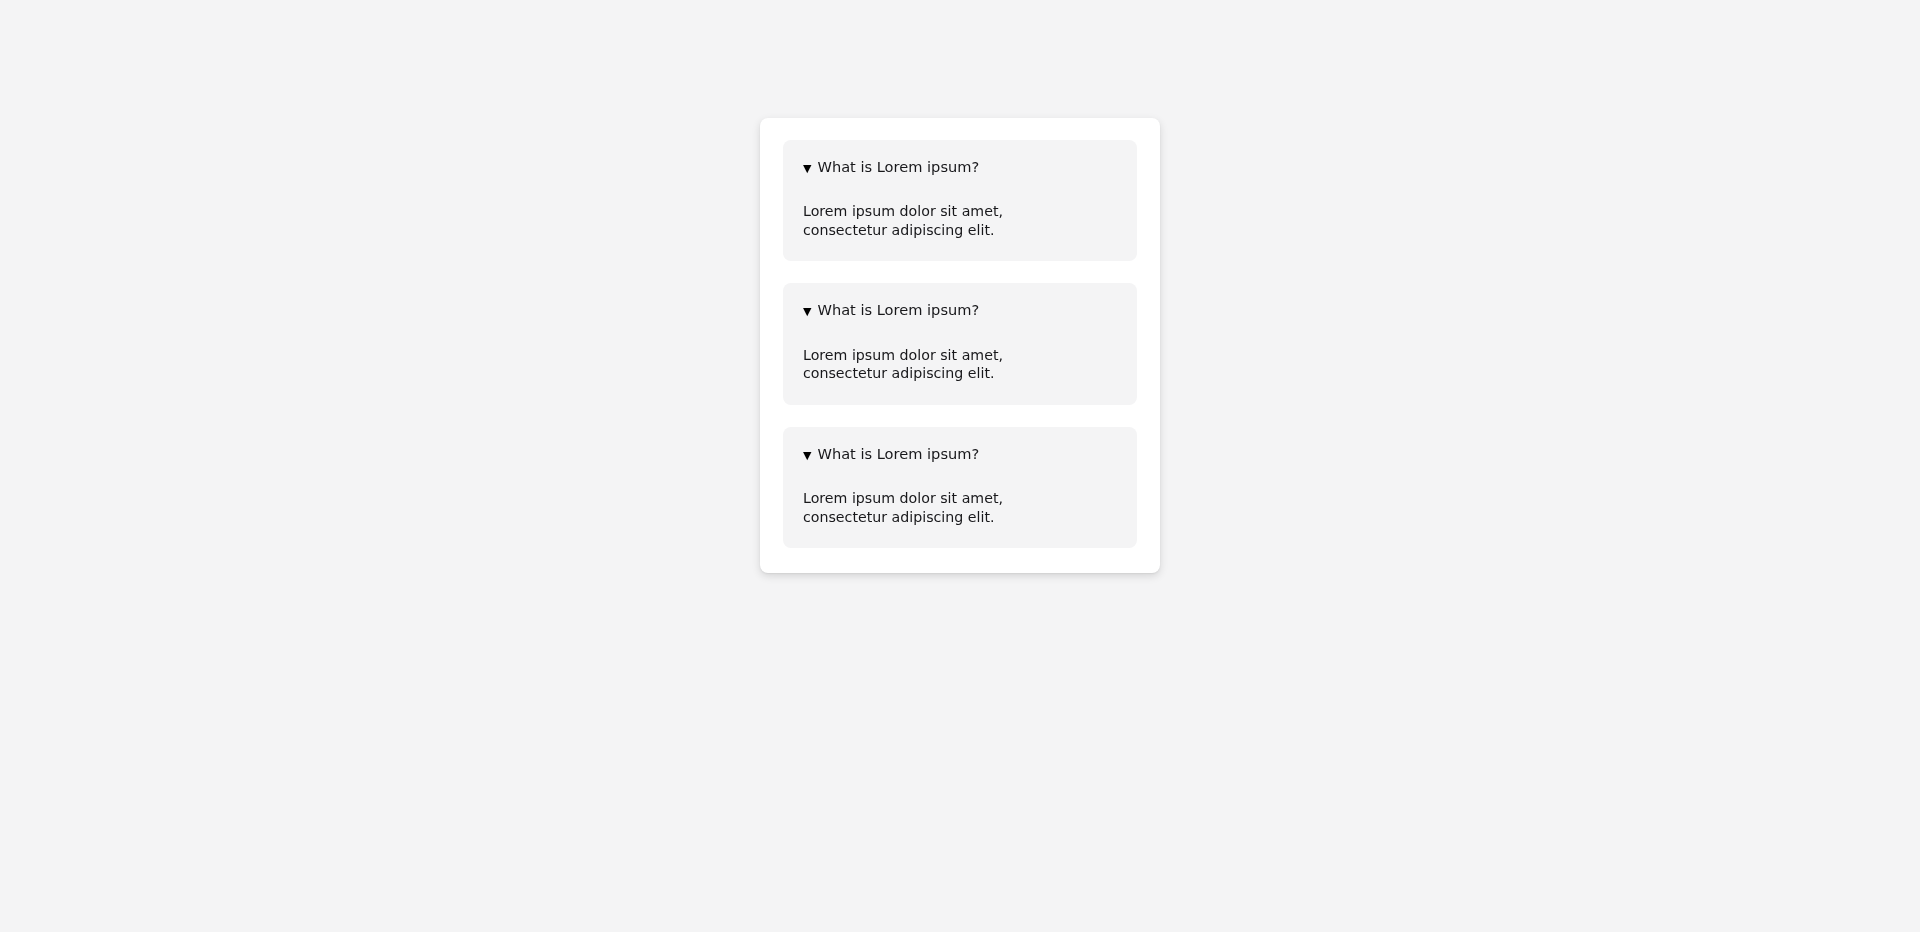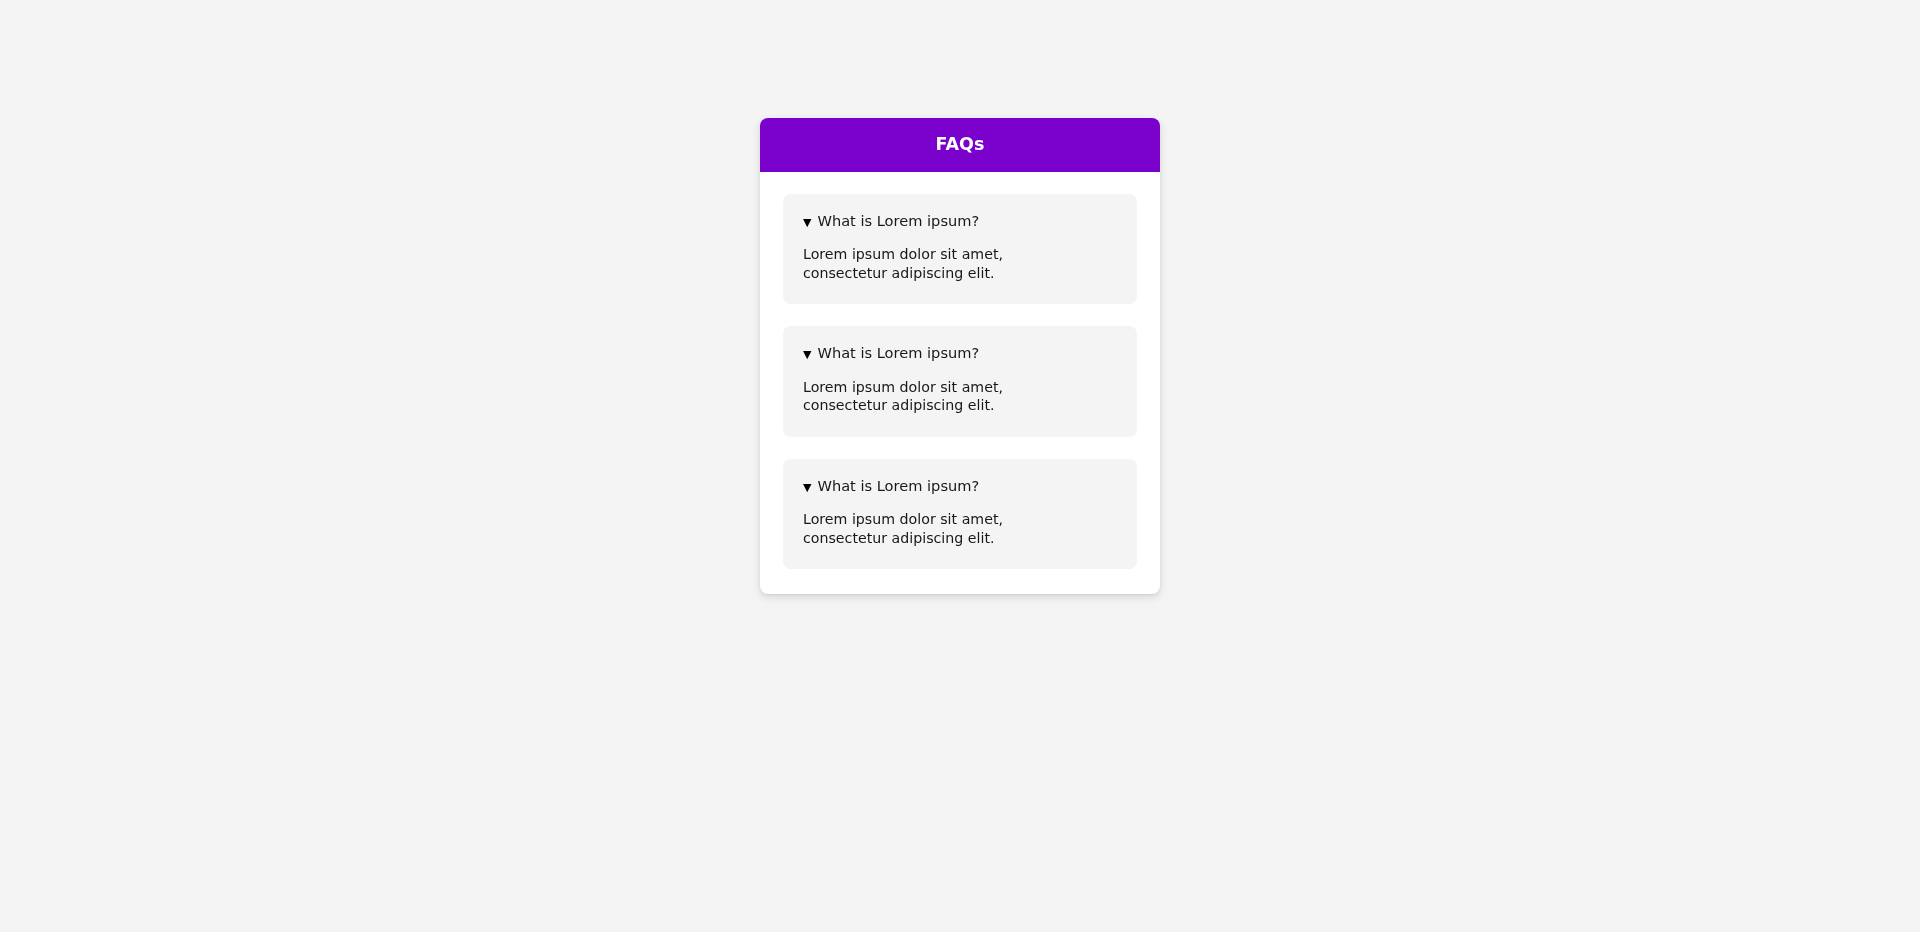--- a/index.html
+++ b/index.html
@@ -68,37 +68,34 @@
     user-select:none;
   }
   .faq-marker{
     font-size:11px;
     line-height:1.3;
     color:#000000;
     flex:0 0 auto;
   }
 
   .faq-answer{
-    margin-top:15px;
+    margin-top:26px;
     color:#18181b;
     font-size:14.2px;
     line-height:1.31;
     max-width:215px;
   }
 </style>
 </head>
 <body>
 
 <div id="stage">
 
   <div class="faq-card">
 
-    <div class="faq-header">
-      <span class="faq-header-title">FAQs</span>
-    </div>
 
     <div class="faq-body">
 
       <div class="faq-item">
         <div class="faq-question">
           <span class="faq-marker">▼</span>
           <span>What is Lorem ipsum?</span>
         </div>
         <div class="faq-answer">Lorem ipsum dolor sit amet, consectetur adipiscing elit.</div>
       </div>

